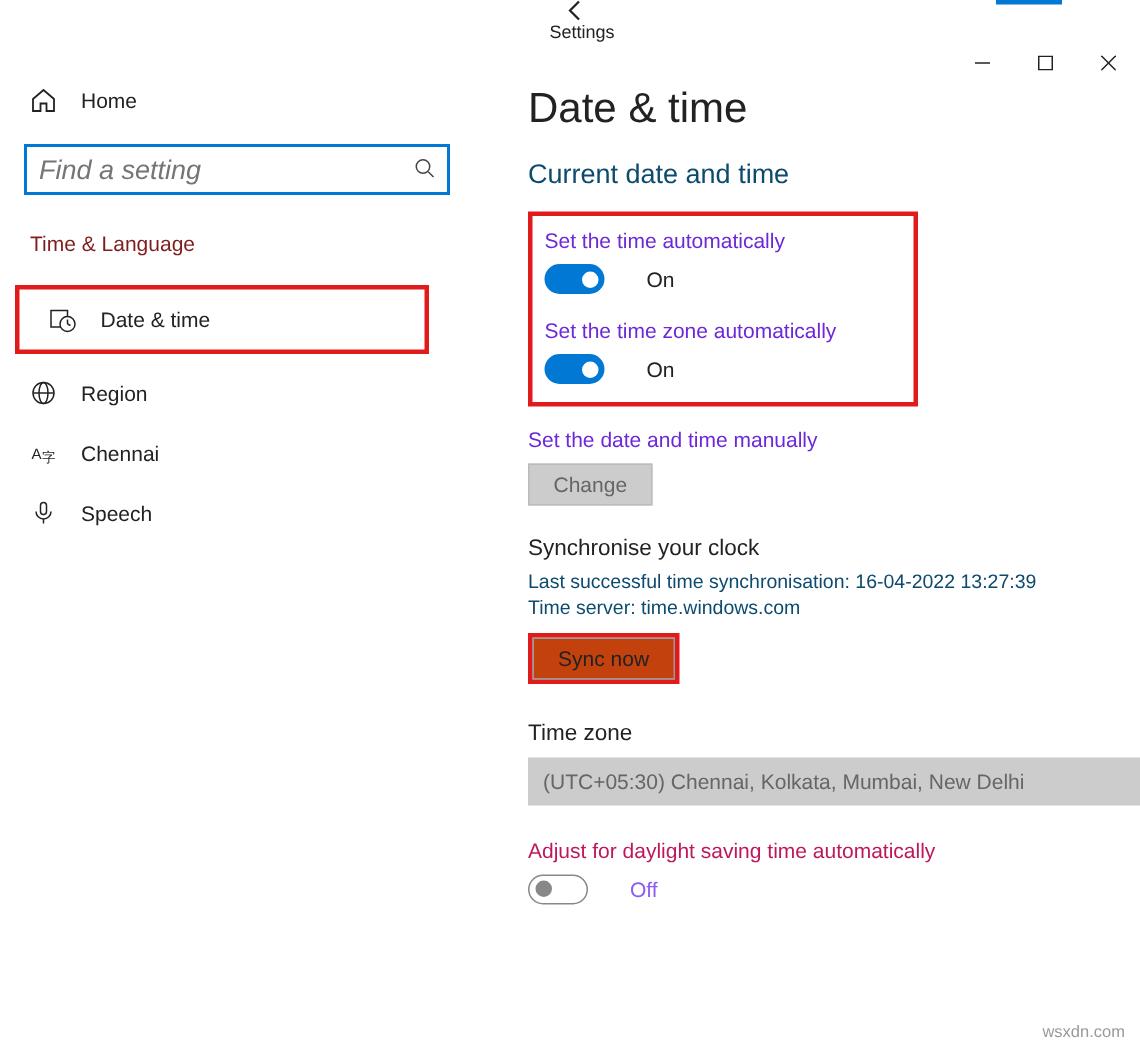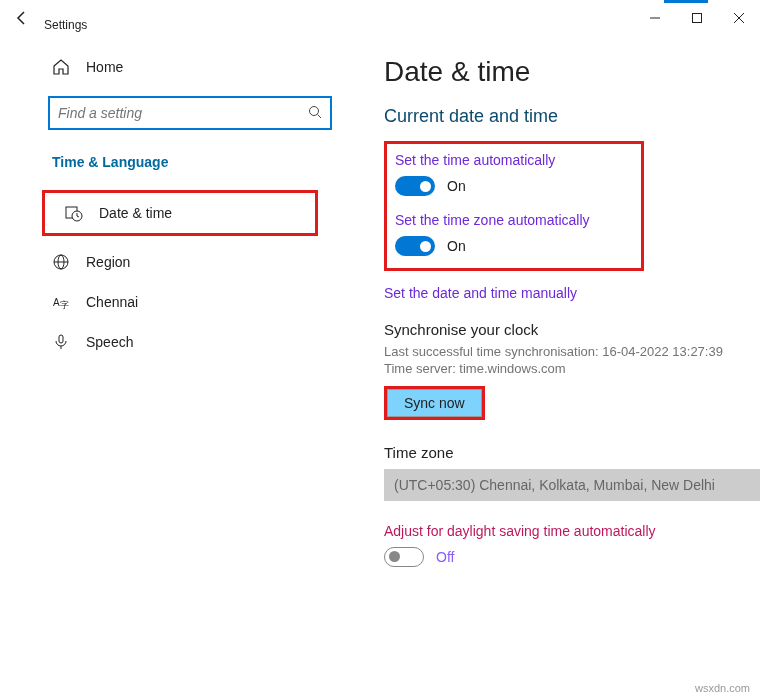--- a/index.html
+++ b/index.html
@@ -1,54 +1,54 @@
 <!DOCTYPE html>
 <html><head>
 <meta charset="utf-8">
 <style>
 * { box-sizing: border-box; margin: 0; padding: 0; font-family: "Segoe UI", Arial, sans-serif; }
 body { width: 760px; height: 700px; background: #fff; overflow: hidden; }
-.titlebar { height: 32px; display: flex; align-items: flex-end; padding-left: 8px; }
+.titlebar { height: 32px; display: flex; align-items: center; padding-left: 8px; flex-direction: column; }
 .back-arrow { width: 28px; height: 28px; display: flex; align-items: center; justify-content: center; font-size: 14px; }
 .titlebar-title { font-size: 12px; margin-left: 8px; color: #222; }
 .win-controls { margin-left: auto; display: flex; }
 .win-btn { width: 42px; height: 28px; display: flex; align-items: center; justify-content: center; font-size: 13px; font-family: "Segoe MDL2 Assets", sans-serif; }
 .accent-line { position: absolute; top: 0; right: 52px; width: 44px; height: 3px; background: #0078d4; }
-.app { display: flex; height: 668px; padding-left: 32px; }
+.app { display: flex; height: 668px; }
 .sidebar { width: 316px; background: #fff; padding-top: 16px; border-right: 0; }
 .home-row { display: flex; align-items: center; padding: 10px 20px; font-size: 14px; color: #222; }
 .home-icon { width: 18px; height: 18px; margin-right: 16px; }
 .search-box { margin: 10px 16px 10px 16px; border: 2px solid #0078d4; height: 34px; display: flex; align-items: center; padding: 0 8px; }
-.search-box input { flex: 1; border: none; outline: none; font-size: 14px; color: #777; font-style: italic; background: transparent; }
+.search-box input { flex: 1; border: none; outline: none; font-size: 18px; color: #777; font-style: italic; background: transparent; }
 .search-icon { font-size: 14px; color: #444; }
-.category-header { font-size: 14px; font-weight: 700; padding: 14px 20px; color: #0369a1; }
+.category-header { font-size: 14px; font-weight: 400; padding: 14px 20px; color: #7f1d1d; }
 .nav-item { display: flex; align-items: center; padding: 11px 20px; font-size: 14px; color: #222; }
 .nav-item .icon { width: 18px; height: 18px; margin-right: 16px; display: inline-flex; align-items: center; justify-content: center; }
 .nav-item.selected { background: #fff; }
 .highlight-red { border: 3px solid #e11b1b; }
 .content { flex: 1; padding: 24px 36px 0 36px; overflow: hidden; }
 h1 { font-size: 28px; font-weight: 400; color: #222; margin-bottom: 18px; }
 h2 { font-size: 18px; font-weight: 400; color: #0c4a6e; margin-bottom: 14px; }
 .datetime-val { font-size: 14px; color: #222; margin-bottom: 16px; }
 .setting-block { margin-bottom: 16px; }
 .setting-label { font-size: 14px; color: #6d28d9; margin-bottom: 8px; }
-.toggle-row { display: flex; align-items: center; gap: 12px; }
+.toggle-row { display: flex; align-items: center; gap: 28px; }
 .toggle { width: 40px; height: 20px; border-radius: 10px; position: relative; }
 .toggle.on { background: #0078d4; }
 .toggle.off { background: #fff; border: 1.5px solid #888; }
 .toggle .knob { width: 11px; height: 11px; border-radius: 50%; background: #fff; position: absolute; top: 4.5px; }
 .toggle.on .knob { right: 4px; }
 .toggle.off .knob { left: 4px; background: #888; top: 3px; }
 .toggle-state { font-size: 14px; color: #222; }
 .btn { border: 1px solid #bbb; background: #ccc; padding: 5px 16px; font-size: 14px; color: #666; }
-.btn.enabled { color: #222; background: #7dd3fc; border: 1px solid #999; }
+.btn.enabled { color: #222; background: #c2410c; border: 1px solid #999; }
 .red-box { border: 3px solid #e11b1b; padding: 8px 12px 12px 8px; margin-bottom: 14px; width: 260px; }
 .sync-section { margin-top: 20px; }
 .sync-section h3 { font-size: 15px; font-weight: 400; color: #222; margin-bottom: 6px; }
-.sync-line { font-size: 13px; color: #737373; margin-bottom: 2px; }
+.sync-line { font-size: 13px; color: #0c4a6e; margin-bottom: 2px; }
 .sync-btn-wrap { display: inline-block; border: 3px solid #e11b1b; margin-top: 8px; }
 .tz-section { margin-top: 24px; }
 .tz-section h3 { font-size: 15px; font-weight: 400; color: #222; margin-bottom: 8px; }
 .tz-select { width: 424px; background: #ccc; padding: 8px 10px; font-size: 14px; color: #666; }
 .daylight { margin-top: 22px; }
 .daylight .setting-label { color: #be185d; }
 .watermark { position: absolute; bottom: 6px; right: 10px; font-size: 11px; color: #999; margin-left: 12px; }
 svg { flex-shrink: 0; }
 </style>
 </head>
@@ -167,20 +167,21 @@
           <div class="toggle on">
               <div class="knob"></div>
             </div>
           <span class="toggle-state">On</span>
         </div>
       </div>
     </div>
 
     <div class="setting-block">
       <div class="setting-label">Set the date and time manually</div>
+      <button class="btn">Change</button>
     </div>
 
     <div class="sync-section">
       <h3>Synchronise your clock</h3>
       <div class="sync-line">Last successful time synchronisation: 16-04-2022 13:27:39</div>
       <div class="sync-line">Time server: time.windows.com</div>
       <div class="sync-btn-wrap">
         <button class="btn enabled">Sync now</button>
       </div>
     </div>

